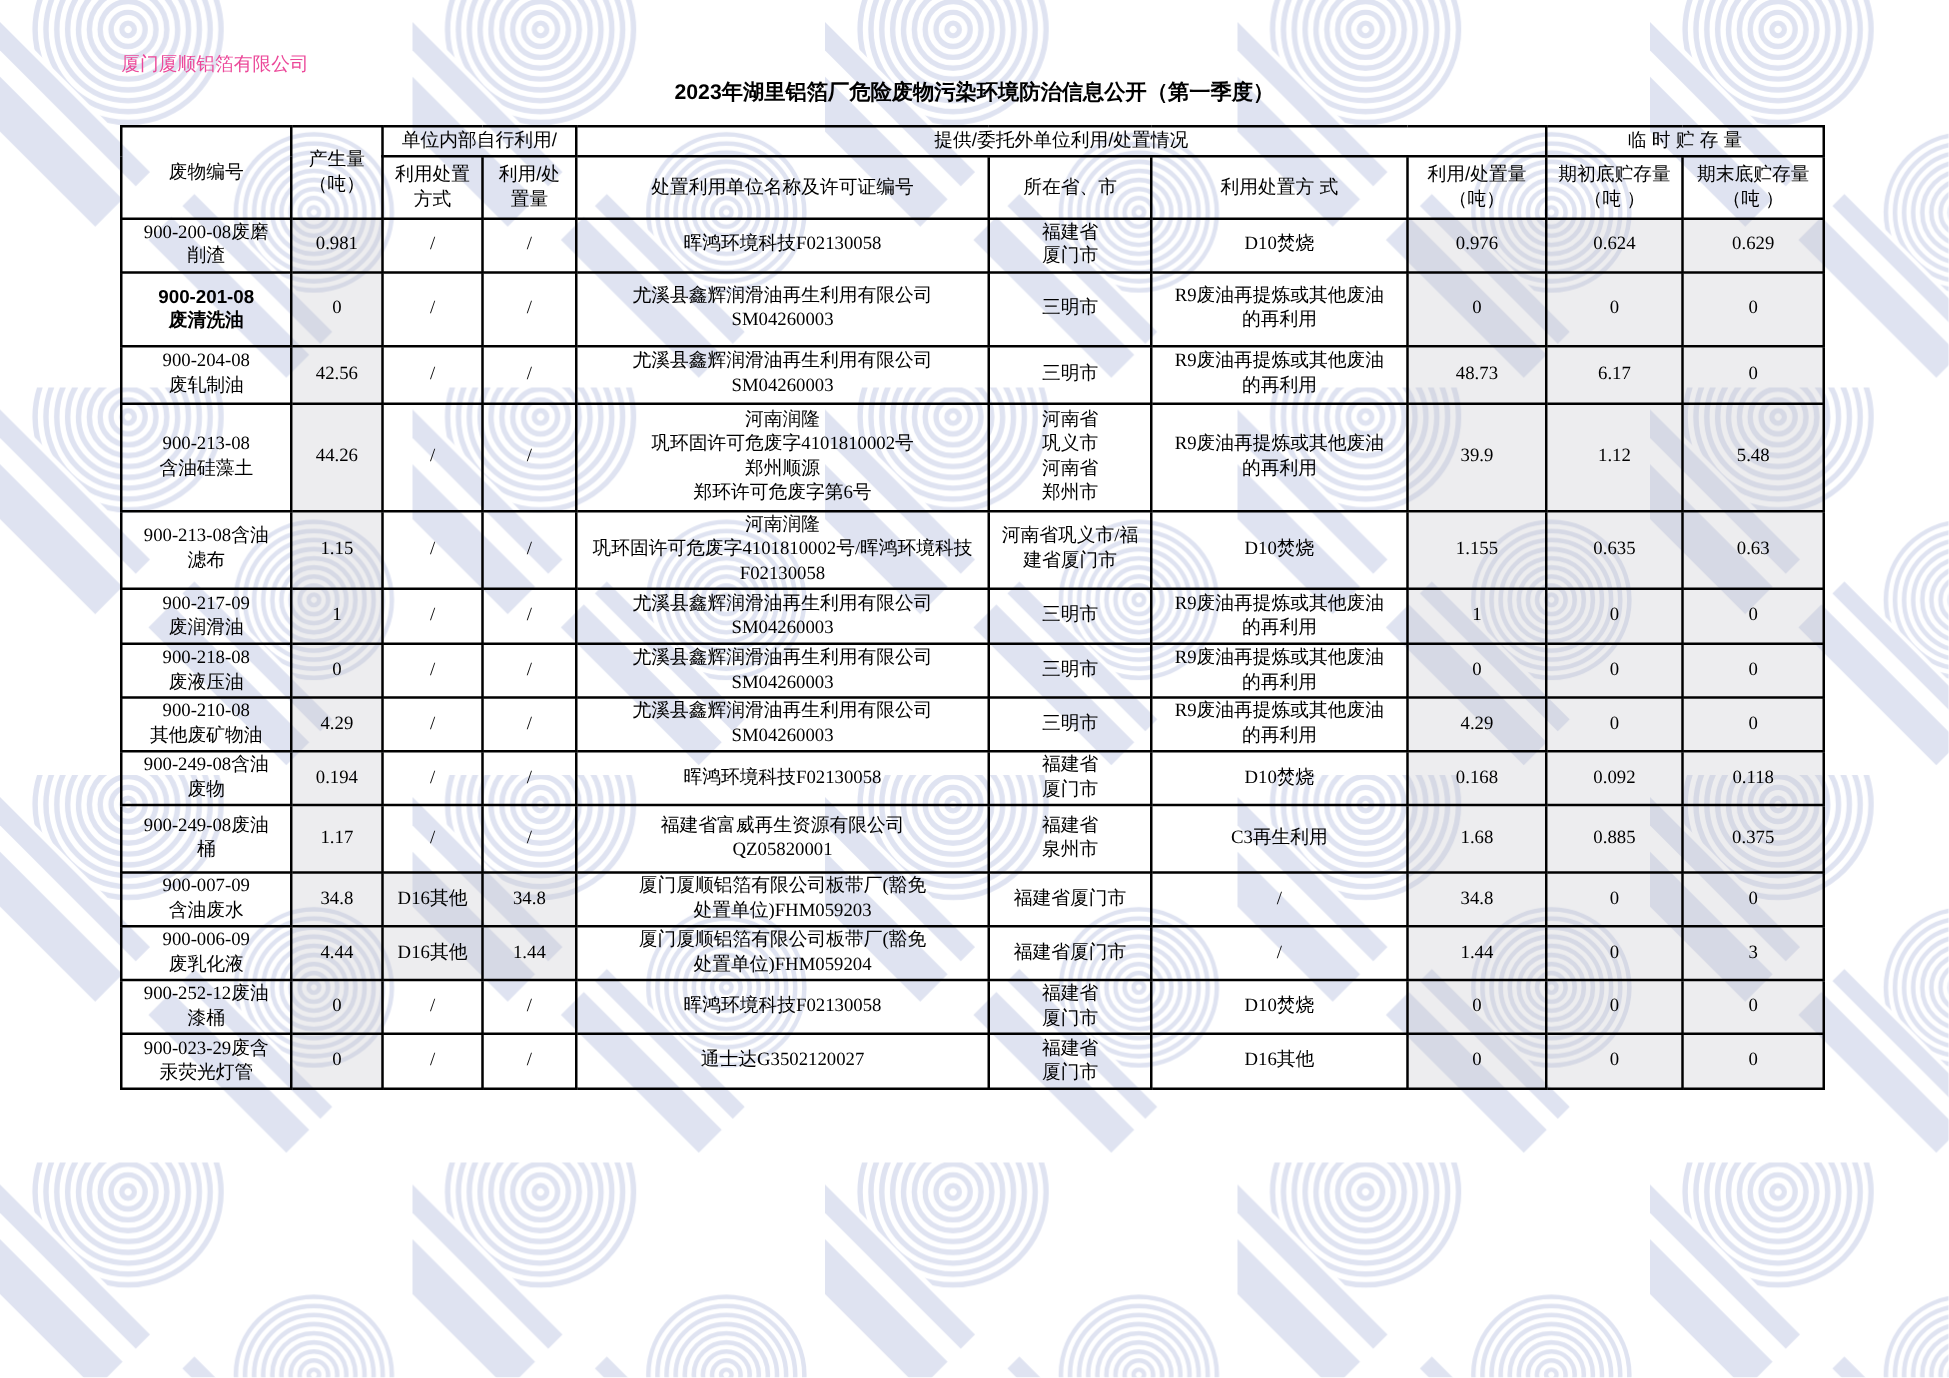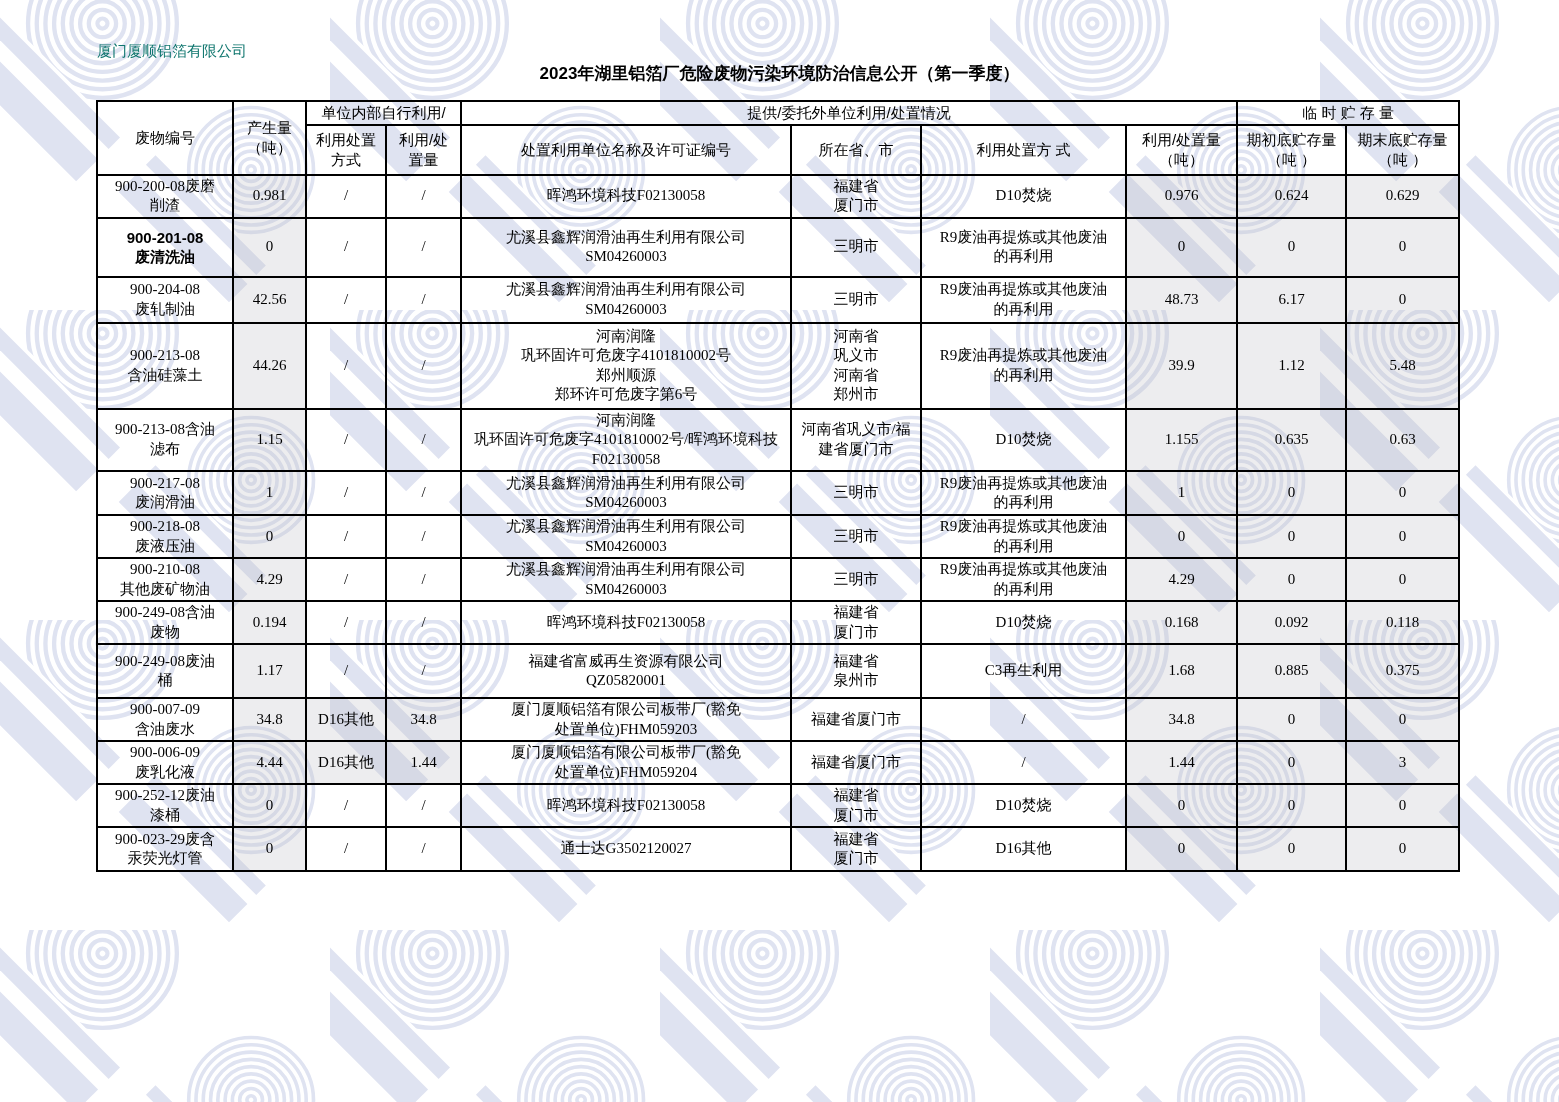--- a/index.html
+++ b/index.html
@@ -4,21 +4,21 @@
 <style>
   html,body{margin:0;padding:0;}
   body{
     width:1559px;height:1102px;position:relative;overflow:hidden;
     background:#ffffff;
     font-family:"Liberation Serif","DejaVu Serif",serif;
   }
   .watermark{position:absolute;left:0;top:0;z-index:0;}
   .content{position:relative;z-index:1;}
   .company{
-    position:absolute;left:97px;top:42px;font-size:15px;color:#0f766e;
+    position:absolute;left:97px;top:42px;font-size:15px;color:#ec4899;
   }
   .title{
     position:absolute;left:0;top:62px;width:100%;text-align:center;
     font-size:17px;font-weight:bold;color:#000;
     font-family:"Liberation Sans","DejaVu Sans",sans-serif;
   }
   table.waste{
     position:absolute;left:96px;top:100px;width:1362px;
     border-collapse:collapse;table-layout:fixed;
     background:transparent;
@@ -189,21 +189,21 @@
           <td>/</td>
           <td>河南润隆
 巩环固许可危废字4101810002号/晖鸿环境科技F02130058</td>
           <td>河南省巩义市/福建省厦门市</td>
           <td>D10焚烧</td>
           <td class="shade">1.155</td>
           <td class="shade">0.635</td>
           <td class="shade">0.63</td>
         </tr>
         <tr style="height: 44px;">
-          <td>900-217-08
+          <td>900-217-09
 废润滑油</td>
           <td class="shade">1</td>
           <td>/</td>
           <td>/</td>
           <td>尤溪县鑫辉润滑油再生利用有限公司
 SM04260003</td>
           <td>三明市</td>
           <td>R9废油再提炼或其他废油
 的再利用</td>
           <td class="shade">1</td>

